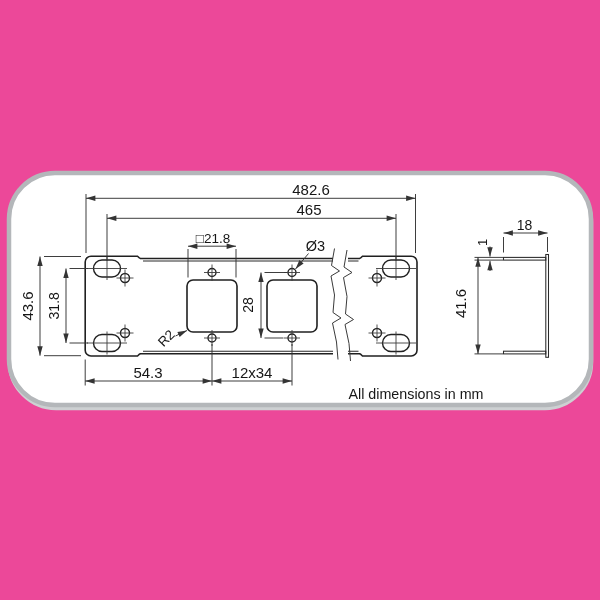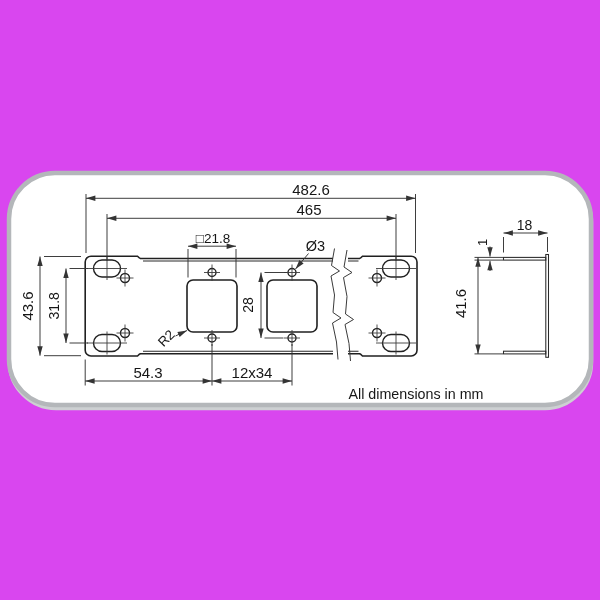--- a/index.html
+++ b/index.html
@@ -1,16 +1,16 @@
 <!DOCTYPE html>
 <html><head>
 <meta charset="utf-8">
 <style>
   html,body{margin:0;padding:0;background:#ffffff;}
-  .stage{position:relative;width:600px;height:600px;background:#d946ef;font-family:"Liberation Sans", sans-serif;}
+  .stage{position:relative;width:600px;height:600px;background:#ec4899;font-family:"Liberation Sans", sans-serif;}
   svg{position:absolute;left:0;top:0;}
   text{fill:#161616;font-family:"Liberation Sans", sans-serif;}
   .obj{stroke:#202020;stroke-width:1.6;fill:none;}
   .objthin{stroke:#2a2a2a;stroke-width:1.05;fill:none;}
   .cl{stroke:#3c3c3c;stroke-width:0.9;fill:none;}
   .dim{stroke:#343434;stroke-width:0.95;fill:none;}
   .brk{stroke:#3a3a3a;stroke-width:1.0;fill:none;stroke-linejoin:miter;}
   .hole{stroke:#202020;stroke-width:1.4;fill:#ffffff;}
 </style>
 </head>

